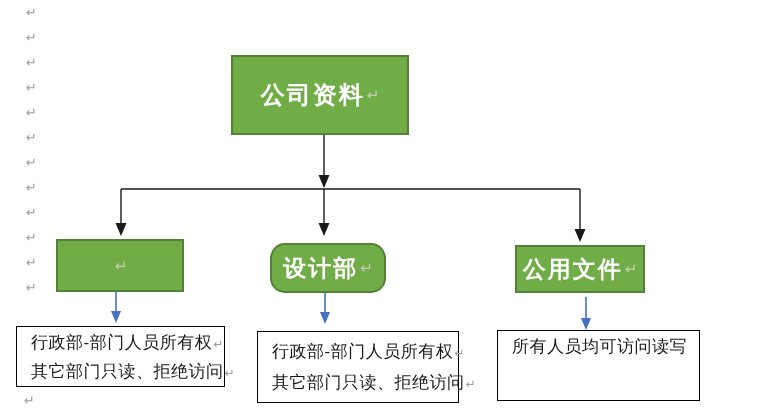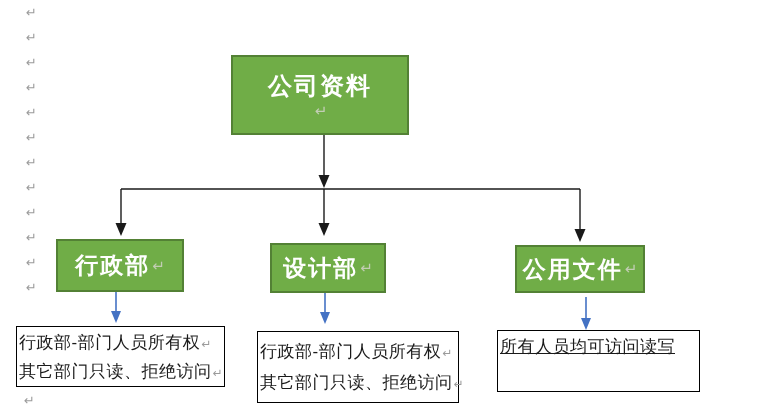--- a/index.html
+++ b/index.html
@@ -33,50 +33,51 @@
     color:#fff;font-weight:bold;
     letter-spacing:2px;
     white-space:nowrap;
   }
   .gbox .ret{
     font-family:"DejaVu Sans",sans-serif;
     font-weight:400;font-size:15px;letter-spacing:0;
     color:var(--box-return-mark,#c2cdb4);
     margin-left:2px;
   }
-  #root-box{left:231px;top:55px;width:178px;height:80px;font-size:24px;flex-direction:column;}
+  #root-box{left:231px;top:55px;width:178px;height:80px;font-size:24px;}
   #dept-box-0{left:56px;top:239px;width:128px;height:53px;font-size:23px;}
-  #dept-box-1{left:270px;top:243px;width:116px;height:50px;font-size:23px;}
+  #dept-box-1{left:270px;top:243px;width:116px;height:50px;font-size:23px;border-radius:15px;}
   #dept-box-2{left:515px;top:245px;width:130px;height:48px;font-size:23px;}
 
   
   .note{
     position:absolute;
     box-sizing:border-box;
     background:#fff;
     border:1.5px solid var(--note-border,#000);
     color:var(--note-text,#1a1a1a);
     font-size:17px;
     letter-spacing:0.5px;
-    padding:2px 2px;
+    padding:2px 14px;
     white-space:nowrap;
+    text-align:center;
   }
   .note .line{display:block;}
   .note .ret{
     font-family:"DejaVu Sans",sans-serif;
     font-size:12px;
     color:var(--return-mark-gray,#9b9b9b);
     letter-spacing:0;
     margin-left:1px;
   }
   #note-0{left:16px;top:326px;width:209px;height:61px;}
   #note-0 .line{line-height:28px;}
   #note-1{left:257px;top:331px;width:202px;height:72px;padding-top:5px;}
   #note-1 .line{line-height:30px;}
-  #note-2{left:497px;top:330px;width:203px;height:62px;text-decoration:underline;}
+  #note-2{left:497px;top:330px;width:203px;height:71px;}
   #note-2 .line{line-height:28px;}
 </style>
 </head>
 <body>
 
 <div id="canvas">
 
   <div>
       <span class="mark" style="left: 26px; top: 6px;">↵</span>
       <span class="mark" style="left: 26px; top: 31px;">↵</span>
@@ -124,21 +125,20 @@
       <polygon class="blue-head" points="586,330 581,318 591,318"></polygon>
     </g>
   </svg>
 
   <div class="gbox" id="root-box">
     <span>公司资料</span>
       <span class="ret">↵</span>
   </div>
 
   <div class="gbox" id="dept-box-0">
-    <span>行政部</span>
       <span class="ret">↵</span>
   </div>
   <div class="gbox" id="dept-box-1">
     <span>设计部</span>
       <span class="ret">↵</span>
   </div>
   <div class="gbox" id="dept-box-2">
     <span>公用文件</span>
       <span class="ret">↵</span>
   </div>

